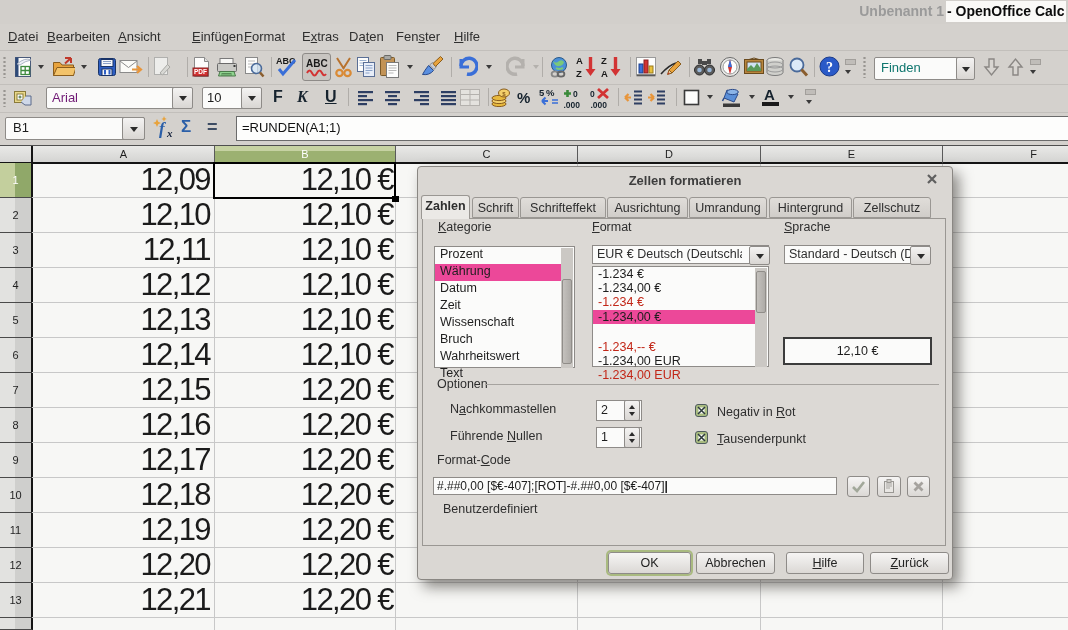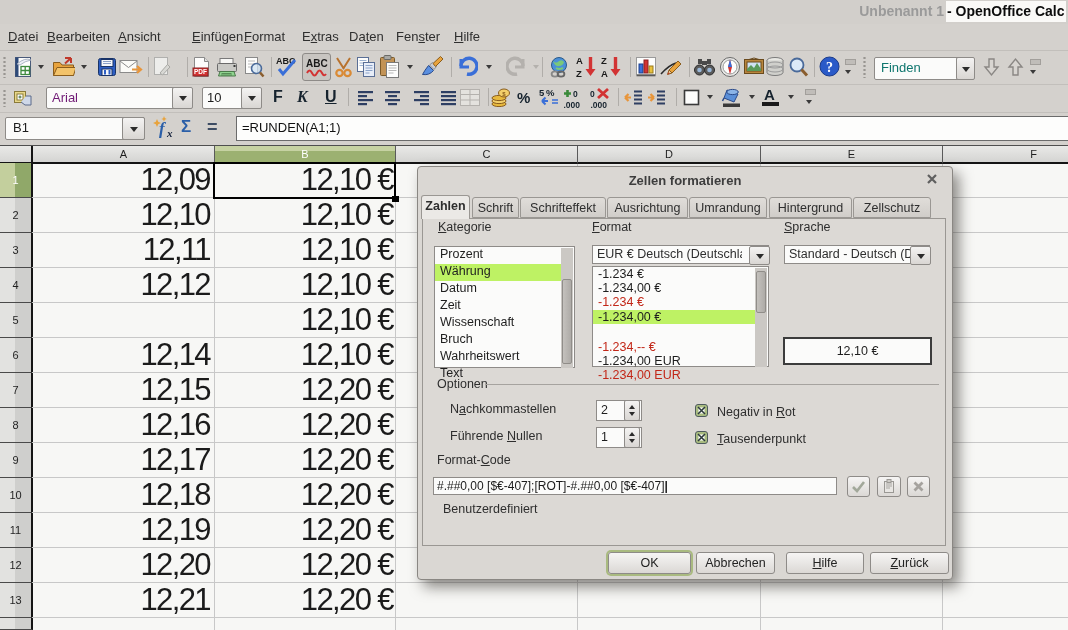--- a/index.html
+++ b/index.html
@@ -33,21 +33,21 @@
   
   #dlg{position:absolute;left:417px;top:166px;width:534px;height:412px;background:#dad7d3;
        border:1px solid #8a8783;border-radius:4px;box-shadow:6px 7px 14px rgba(50,45,40,.55);}
   .tab{position:absolute;top:30px;height:21px;background:linear-gradient(#e0ddd9,#d0cdc9);
        border:1px solid #9a9793;border-radius:3px 3px 0 0;font-size:12.5px;color:#2e2e2e;
        text-align:center;box-sizing:border-box;padding-top:3px;}
   .tabactive{background:#ebe9e6;font-weight:bold;height:24px;top:28px;border-bottom:none;z-index:3;}
   #panel{position:absolute;left:4px;top:51px;width:524px;height:328px;background:#dcd9d5;border:1px solid #9a9793;box-sizing:border-box;}
   .white{background:#fbfbfa;border:1px solid #8e8b88;position:absolute;box-sizing:border-box;}
   .li{height:17px;line-height:15.2px;padding-left:5px;font-size:12.5px;color:#1e1e1e;white-space:pre;}
-  .sel{background:#bef264;}
+  .sel{background:#ec4899;}
   .red{color:#c22718;}
   .btn{position:absolute;background:linear-gradient(#f6f5f4,#dbd8d5);border:1px solid #8e8b88;border-radius:3px;
        font-size:12.5px;color:#232323;text-align:center;box-sizing:border-box;}
   .scroll{position:absolute;right:1px;top:1px;width:12px;background:#cbc8c4;}
   .thumb{position:absolute;left:1px;width:10px;background:linear-gradient(90deg,#c4c1bd,#aeaba7);border:1px solid #908d89;border-radius:2px;box-sizing:border-box;}
   .spin{position:absolute;width:46px;height:21px;background:#fbfbfa;border:1px solid #8e8b88;box-sizing:border-box;font-size:12.5px;color:#1e1e1e;padding:2px 0 0 4px;}
   .spinbtn{position:absolute;width:16px;height:21px;background:linear-gradient(#f4f3f2,#d9d6d3);border:1px solid #8e8b88;box-sizing:border-box;border-radius:2px;}
   .spinbtn:before{content:"";position:absolute;left:50%;top:4px;margin-left:-3.5px;border-left:3.5px solid transparent;border-right:3.5px solid transparent;border-bottom:4.5px solid #2b2b2b;}
   .spinbtn:after{content:"";position:absolute;left:50%;bottom:4px;margin-left:-3.5px;border-left:3.5px solid transparent;border-right:3.5px solid transparent;border-top:4.5px solid #2b2b2b;}
   .chk{position:absolute;width:13px;height:13px;background:#a9bc80;border:1.5px solid #4e5b5e;border-radius:3px;box-sizing:border-box;}
@@ -412,20 +412,21 @@
     <div class="hline" style="top:295.7px;"></div>
     <div class="hline" style="top:330.7px;"></div>
     <div class="hline" style="top:365.7px;"></div>
     <div class="hline" style="top:400.7px;"></div>
     <div class="hline" style="top:435.7px;"></div>
     <div class="hline" style="top:470.7px;"></div>
     <div class="cell" style="left:60px;top:15.7px;width:150px;">12,09</div>
     <div class="cell" style="left:60px;top:50.7px;width:150px;">12,10</div>
     <div class="cell" style="left:60px;top:85.7px;width:150px;">12,11</div>
     <div class="cell" style="left:60px;top:120.7px;width:150px;">12,12</div>
+    <div class="cell" style="left:60px;top:155.7px;width:150px;">12,13</div>
     <div class="cell" style="left:60px;top:190.7px;width:150px;">12,14</div>
     <div class="cell" style="left:60px;top:225.7px;width:150px;">12,15</div>
     <div class="cell" style="left:60px;top:260.7px;width:150px;">12,16</div>
     <div class="cell" style="left:60px;top:295.7px;width:150px;">12,17</div>
     <div class="cell" style="left:60px;top:330.7px;width:150px;">12,18</div>
     <div class="cell" style="left:60px;top:365.7px;width:150px;">12,19</div>
     <div class="cell" style="left:60px;top:400.7px;width:150px;">12,20</div>
     <div class="cell" style="left:60px;top:435.7px;width:150px;">12,21</div>
     <div class="cell" style="left:240px;top:15.7px;width:153px;">12,10 €</div>
     <div class="cell" style="left:240px;top:50.7px;width:153px;">12,10 €</div>

